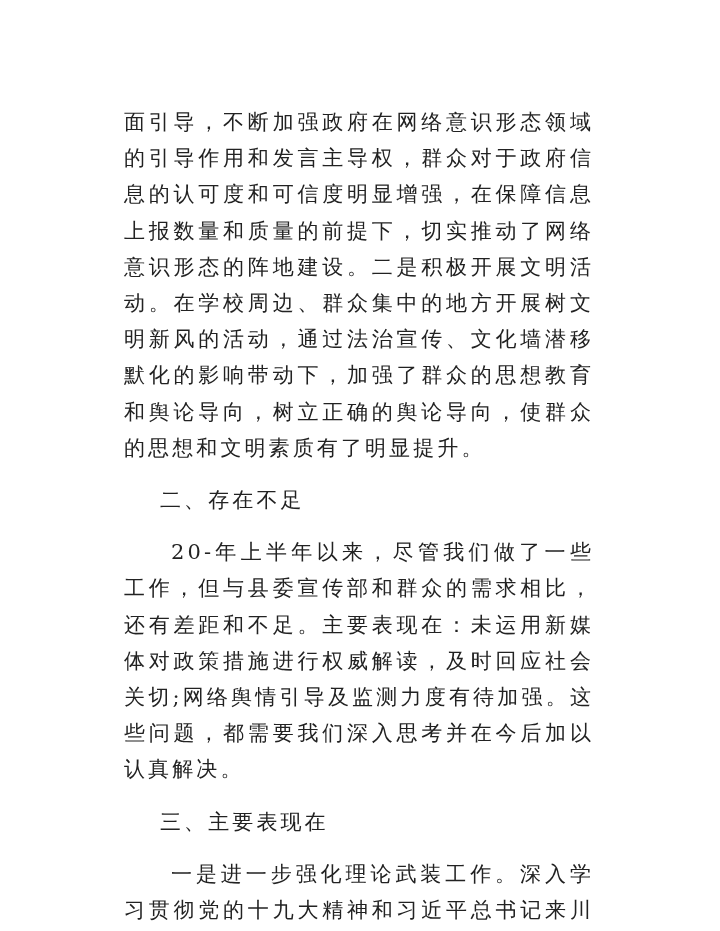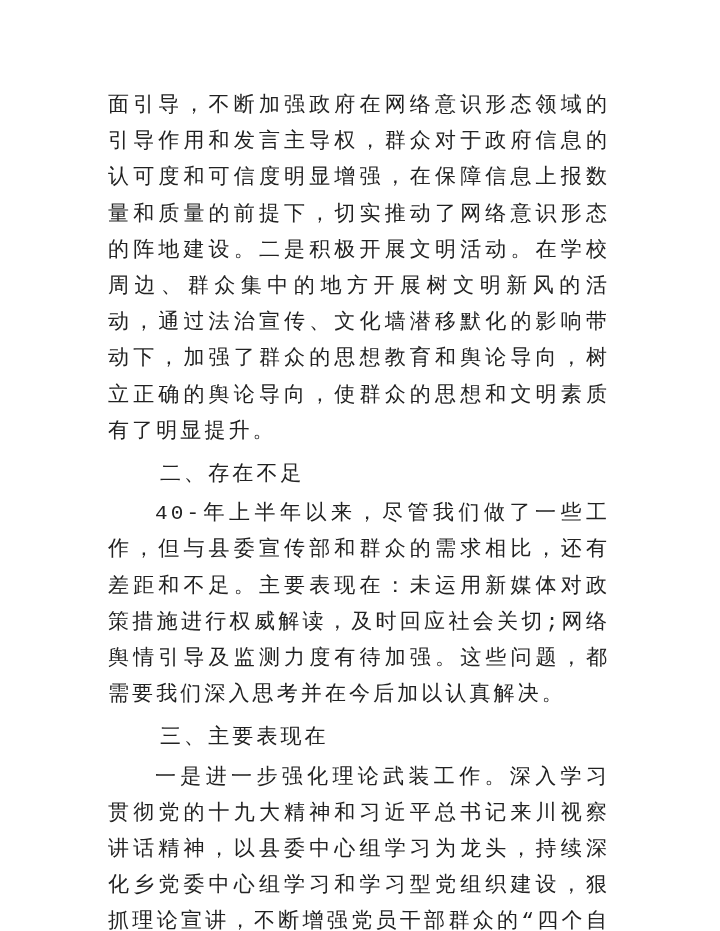--- a/index.html
+++ b/index.html
@@ -18,38 +18,37 @@
     left: 108px;
     top: 88px;
     width: 502px;
     color: #222222;
     font-family: "DejaVu Serif", "Liberation Serif", serif;
     font-size: 21px;
     line-height: 36.2px;
     letter-spacing: 3.1px;
   }
   .para {
-    margin: 0;
+    margin: 16px;
     padding: 0;
     text-align: justify;
     text-justify: inter-character;
-    font-family: Liberation Mono, monospace;
   }
   .indent {
     text-indent: 47px;
   }
   .heading {
     margin: 5px;
     padding: 0;
     text-indent: 47px;
   }
 </style>
 </head>
 <body>
 
 <div class="page">
   <p class="para">面引导，不断加强政府在网络意识形态领域的引导作用和发言主导权，群众对于政府信息的认可度和可信度明显增强，在保障信息上报数量和质量的前提下，切实推动了网络意识形态的阵地建设。二是积极开展文明活动。在学校周边、群众集中的地方开展树文明新风的活动，通过法治宣传、文化墙潜移默化的影响带动下，加强了群众的思想教育和舆论导向，树立正确的舆论导向，使群众的思想和文明素质有了明显提升。</p>
   <p class="heading">二、存在不足</p>
-  <p class="para indent">40-年上半年以来，尽管我们做了一些工作，但与县委宣传部和群众的需求相比，还有差距和不足。主要表现在：未运用新媒体对政策措施进行权威解读，及时回应社会关切;网络舆情引导及监测力度有待加强。这些问题，都需要我们深入思考并在今后加以认真解决。</p>
+  <p class="para indent">20-年上半年以来，尽管我们做了一些工作，但与县委宣传部和群众的需求相比，还有差距和不足。主要表现在：未运用新媒体对政策措施进行权威解读，及时回应社会关切;网络舆情引导及监测力度有待加强。这些问题，都需要我们深入思考并在今后加以认真解决。</p>
   <p class="heading">三、主要表现在</p>
   <p class="para indent">一是进一步强化理论武装工作。深入学习贯彻党的十九大精神和习近平总书记来川视察讲话精神，以县委中心组学习为龙头，持续深化乡党委中心组学习和学习型党组织建设，狠抓理论宣讲，不断增强党员干部群众的“四个自信”，进一步把学习贯彻习近平总书记系列重要讲话精神引向深入。</p>
 
 </div>
 
 </body></html>

